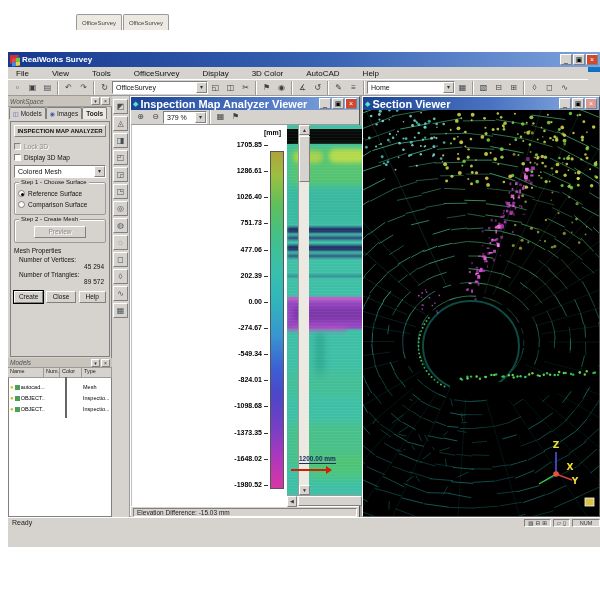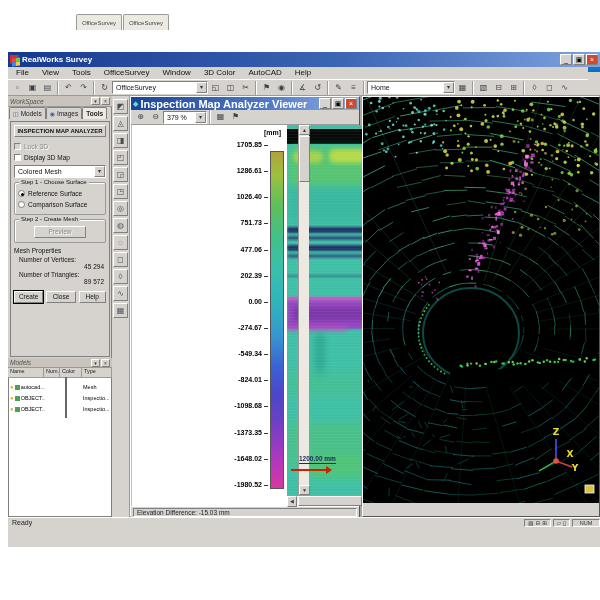--- a/index.html
+++ b/index.html
@@ -18,21 +18,21 @@
   
   #titlebar{left:0;top:0;width:592px;height:15px;display:flex;align-items:center;padding:0 2px;
     background:linear-gradient(90deg,#16398f,#3a64b4 55%,#7da2dd);}
   .title-txt{color:#fff;font-size:8px;font-weight:bold;margin-left:3px;flex:1;white-space:nowrap;}
   .win-btn{width:12px;height:11px;font-size:7px;line-height:9px;text-align:center;color:#000;
     background:#d6d3ce;border:1px solid;border-color:#fff #808080 #808080 #fff;margin-left:1px;}
   .win-btn.red{background:#d0482e;color:#fff;}
   .win-btn.palered{background:#dd9a90;color:#fff;}
   .app-ico{width:9px;height:9px;background:linear-gradient(135deg,#d03030 50%,#2848b0 50%);}
   
-  #menubar{left:0;top:15px;width:580px;height:13px;display:flex;align-items:flex-start;gap:3px;
+  #menubar{left:0;top:15px;width:580px;height:13px;display:flex;align-items:center;gap:13px;
     background:#d6d3ce;border-bottom:1px solid #fff;padding-left:3px;}
   .menu-item{font-size:8px;color:#111;padding:1px 5px;}
   #toolbar{left:0;top:28px;width:592px;height:16px;display:flex;align-items:center;background:#d6d3ce;
     border-bottom:1px solid #9a9a9a;padding-left:2px;}
   .combo{height:13px;background:#fff;border:1px solid;border-color:#808080 #fff #fff #808080;
     display:flex;align-items:center;font-size:7px;color:#111;padding-left:3px;position:relative;}
   .combo .dd{margin-left:auto;width:11px;height:11px;background:#d6d3ce;border:1px solid;
     border-color:#fff #808080 #808080 #fff;font-size:6px;line-height:9px;text-align:center;color:#333;}
   
   #client{left:0;top:44px;width:592px;height:421px;background:#a8a8a0;}
@@ -169,21 +169,21 @@
     <span class="win-btn">_</span>
     <span class="win-btn">▣</span>
     <span class="win-btn red">×</span>
   </div>
 
   <div id="menubar" class="abs">
       <span class="menu-item">File</span>
       <span class="menu-item">View</span>
       <span class="menu-item">Tools</span>
       <span class="menu-item">OfficeSurvey</span>
-      <span class="menu-item">Window</span>
+      <span class="menu-item">Display</span>
       <span class="menu-item">3D Color</span>
       <span class="menu-item">AutoCAD</span>
       <span class="menu-item">Help</span>
     </div>
 
   <div id="toolbar" class="abs">
     <span class="tbtn">▫</span>
     <span class="tbtn">▣</span>
     <span class="tbtn">▤</span>
     <span class="tsep"></span>
@@ -432,20 +432,27 @@
           <span class="sc-arrow" style="right:0;left:auto;top:0;height:11px;width:10px">▶</span>
         </div>
         <div class="corner"></div>
       </div>
       <div id="map-status">
         <span class="fld">Elevation Difference: -15.03 mm</span>
       </div>
     </div>
 
     <div id="sec-win" class="abs">
+      <div class="child-title">
+        <span class="ic">◆</span>
+        <span class="t">Section Viewer</span>
+        <span class="win-btn">_</span>
+        <span class="win-btn">▣</span>
+        <span class="win-btn palered">×</span>
+      </div>
       <svg id="sec-canvas" viewBox="0 0 236 406">
           <rect x="0" y="0" width="236" height="406" fill="#000"></rect>
           <line x1="160.4536241775123" y1="237.96317056050597" x2="159.12202984331574" y2="243.82570538703914" stroke="rgb(32,139,127)" stroke-width="0.7" opacity="0.8280726343393325"></line>
           <line x1="159.12202984331574" y1="243.82570538703914" x2="156.92768926645186" y2="249.48866709566542" stroke="rgb(30,137,129)" stroke-width="0.7" opacity="0.5671148419380188"></line>
           <line x1="156.92768926645186" y1="249.48866709566542" x2="153.90763460494767" y2="254.8564863408119" stroke="rgb(30,137,129)" stroke-width="0.7" opacity="0.5211136013269424"></line>
           <line x1="153.90763460494767" y1="254.8564863408119" x2="150.11283294324505" y2="259.8385746638578" stroke="rgb(30,137,129)" stroke-width="0.7" opacity="0.7657255053520202"></line>
           <line x1="150.11283294324505" y1="259.8385746638578" x2="145.60732616084948" y2="264.35085328321884" stroke="rgb(30,137,129)" stroke-width="0.7" opacity="0.6869562983512878"></line>
           <line x1="145.60732616084948" y1="264.35085328321884" x2="140.46715014795814" y2="268.3171720257377" stroke="rgb(30,137,129)" stroke-width="0.7" opacity="0.5646434545516967"></line>
           <line x1="140.46715014795814" y1="268.3171720257377" x2="134.77905160761398" y2="271.6705944531936" stroke="rgb(30,137,129)" stroke-width="0.7" opacity="0.541031789779663"></line>
           <line x1="134.77905160761398" y1="271.6705944531936" x2="128.63902409990538" y2="274.35452749586227" stroke="rgb(30,137,129)" stroke-width="0.7" opacity="0.6889794588088989"></line>

